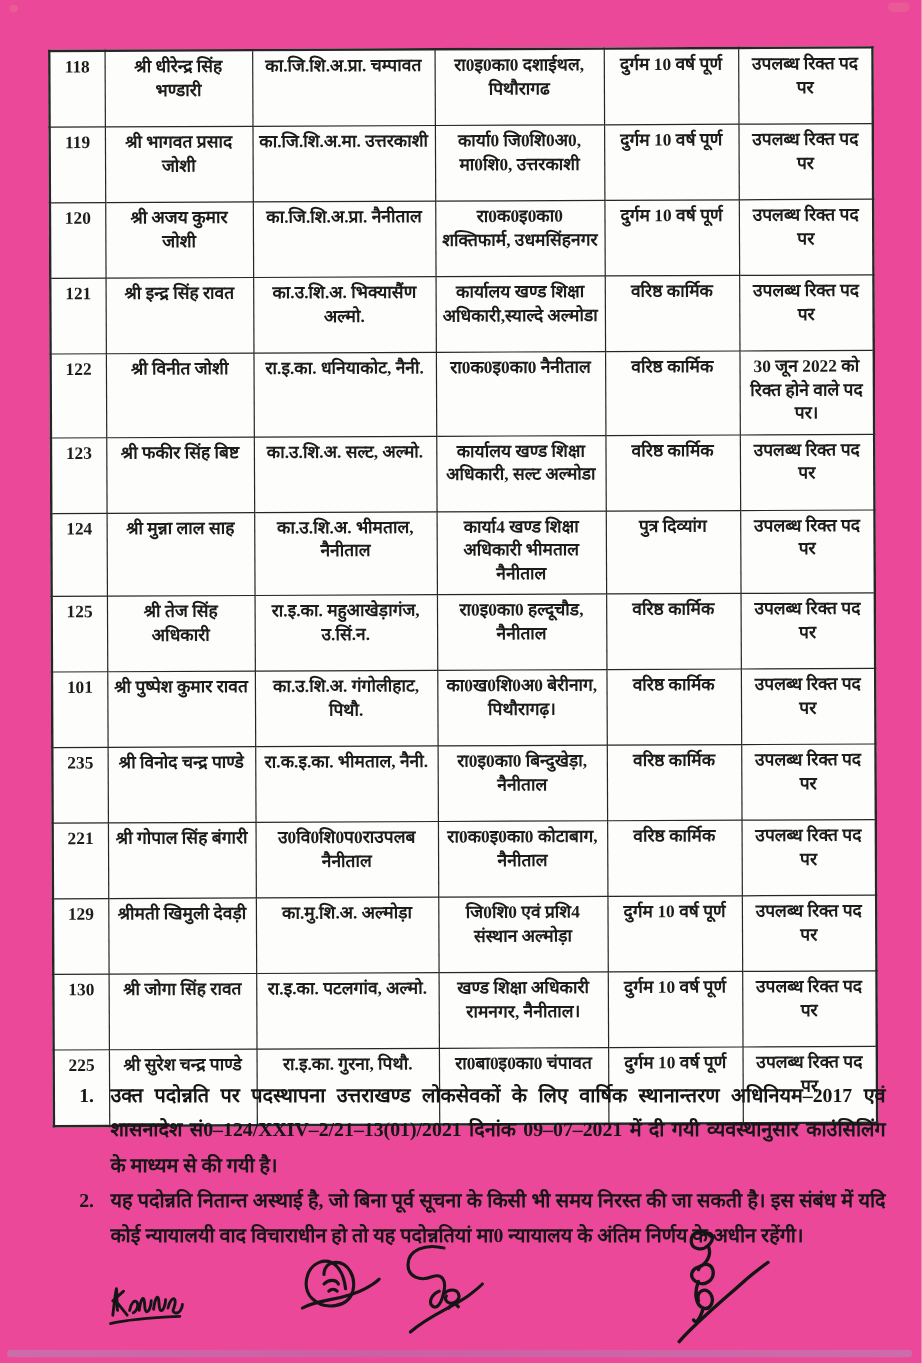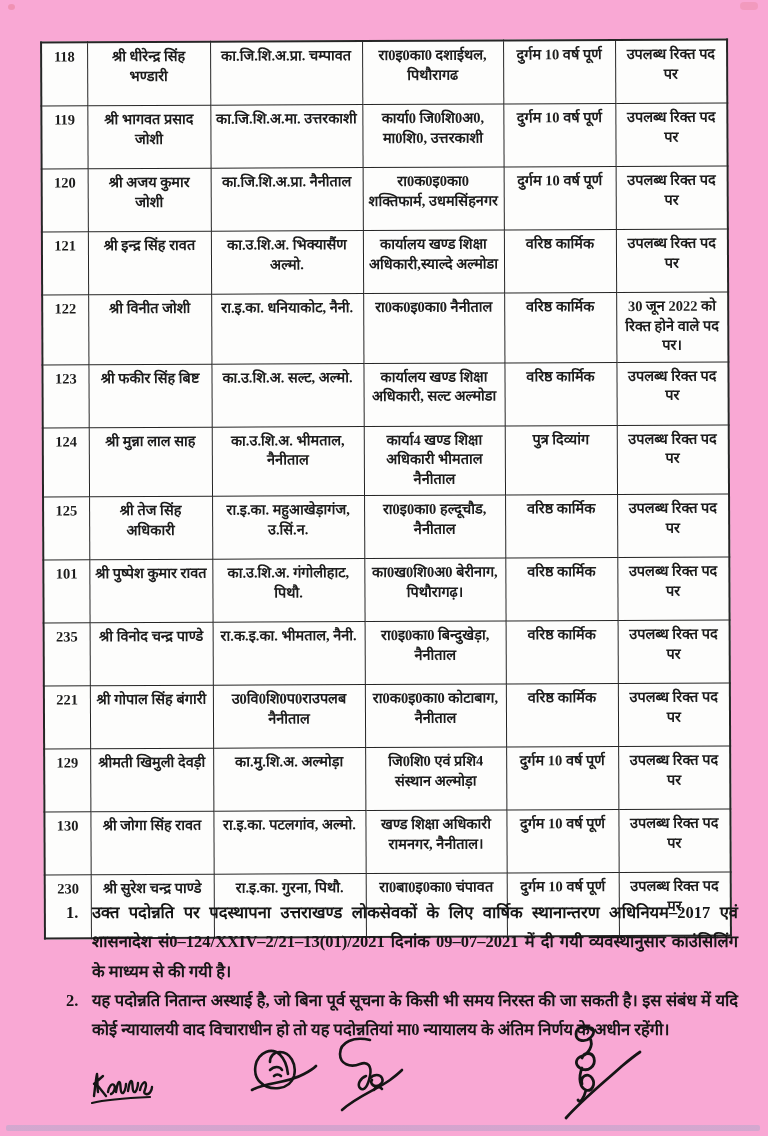--- a/index.html
+++ b/index.html
@@ -4,21 +4,21 @@
 <style>
   html,body{margin:0;padding:0;}
   body{
     width:768px;height:1136px;
     background:#f6f6f4;
     font-family:"Liberation Serif","DejaVu Serif",serif;
     position:relative;overflow:hidden;
   }
   .page{
     position:absolute;inset:0;
-    background:#f9a8d4;
+    background:#ec4899;
     color:#1c1c1c;
   }
   
   .corner-dot{position:absolute;border-radius:50%;}
   .dot-tl{left:8px;top:4px;width:7px;height:6px;background:rgba(228,120,140,.45);}
   .dot-tr{left:740px;top:2px;width:18px;height:8px;background:rgba(228,130,150,.35);border-radius:4px;}
   .bottom-strip{
     position:absolute;left:6px;top:1125px;width:754px;height:6px;
     background:linear-gradient(to right,rgba(150,168,200,.38),rgba(130,150,190,.30) 40%,rgba(150,168,200,.38));
     border-radius:2px;
@@ -182,21 +182,21 @@
     </tr>
         <tr>
       <td class="c-sno">130</td>
       <td class="c-name">श्री जोगा सिंह रावत</td>
       <td class="c-from">रा.इ.का. पटलगांव, अल्मो.</td>
       <td class="c-to">खण्ड शिक्षा अधिकारी रामनगर, नैनीताल।</td>
       <td class="c-ground">दुर्गम 10 वर्ष पूर्ण</td>
       <td class="c-remark">उपलब्ध रिक्त पद पर</td>
     </tr>
         <tr>
-      <td class="c-sno">230</td>
+      <td class="c-sno">225</td>
       <td class="c-name">श्री सुरेश चन्द्र पाण्डे</td>
       <td class="c-from">रा.इ.का. गुरना, पिथौ.</td>
       <td class="c-to">रा0बा0इ0का0 चंपावत</td>
       <td class="c-ground">दुर्गम 10 वर्ष पूर्ण</td>
       <td class="c-remark">उपलब्ध रिक्त पद पर</td>
     </tr>
       </tbody>
   </table>
 
   <div class="notes">

